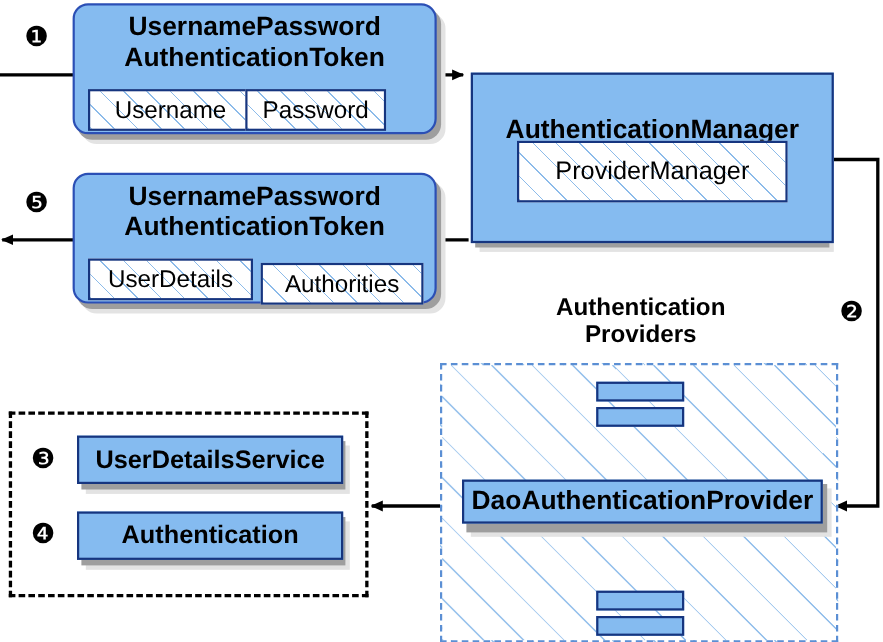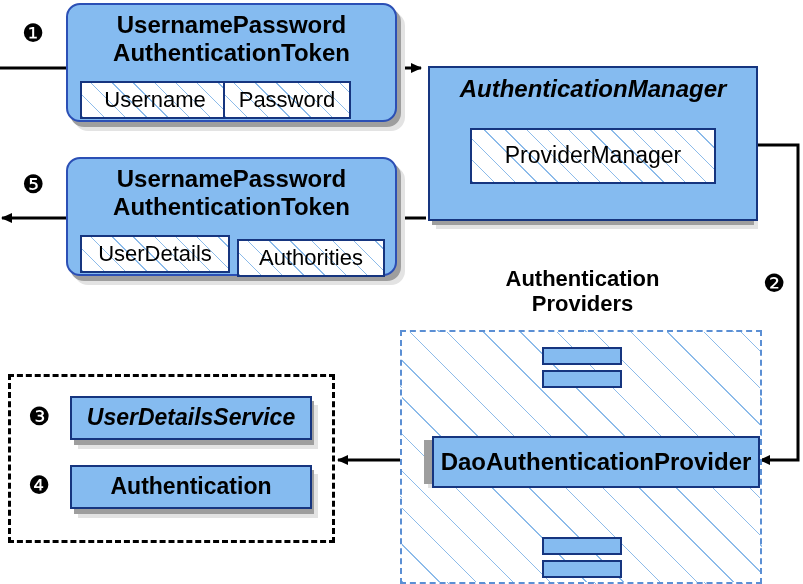--- a/index.html
+++ b/index.html
@@ -164,21 +164,21 @@
       <div>UsernamePassword</div>
       <div>AuthenticationToken</div>
     </div>
     <div class="abs hatch-white" style="left:12px; top:76px; width:150px; height:38px; font-size:22px;">Username</div>
     <div class="abs hatch-white" style="left:155px; top:76px; width:128px; height:38px; font-size:22px;text-align:center;">Password</div>
   </div>
 
   <div class="abs shadow-light" style="left:436px; top:74px; width:322px; height:155px;"></div>
   <div class="abs shadow-dark" style="left:432px; top:70px; width:322px; height:155px;"></div>
   <div class="abs blue-box" style="left:428px; top:66px; width:330px; height:155px; display:block;">
-    <div class="abs label" style="left:0; top:7px; width:100%; font-size:24px;font-style:italic;">AuthenticationManager</div>
+    <div class="abs label" style="left:0; top:36px; width:100%; font-size:24px;">AuthenticationManager</div>
     <div class="abs hatch-white" style="left:40px; top:60px; width:246px; height:56px; font-size:23px;">ProviderManager</div>
   </div>
 
   <div class="abs badge" style="left:22px; top:172px;">❺</div>
 
   <div class="abs shadow-light" style="left:74px; top:166px; width:331px; height:119px; border-radius:14px;"></div>
   <div class="abs shadow-dark" style="left:70px; top:162px; width:331px; height:119px; border-radius:14px;"></div>
   <div class="abs blue-box rounded" style="left:66px; top:157px; width:331px; height:119px;">
     <div class="abs" style="left:0; top:6px; width:100%; font-size:24px; line-height:1.15;">
       <div>UsernamePassword</div>
@@ -198,27 +198,27 @@
   <div class="abs hatch-dashed" style="left:400px; top:330px; width:362px; height:254px;"></div>
 
   <div class="abs blue-box" style="left:542px; top:347px; width:80px; height:18px;"></div>
   <div class="abs blue-box" style="left:542px; top:370px; width:80px; height:18px;"></div>
 
   <div class="abs blue-box" style="left:542px; top:537px; width:80px; height:18px;"></div>
   <div class="abs blue-box" style="left:542px; top:560px; width:80px; height:18px;"></div>
 
   <div class="abs shadow-light" style="left:428px; top:444px; width:328px; height:44px;"></div>
   <div class="abs shadow-dark" style="left:424px; top:440px; width:328px; height:44px;"></div>
-  <div class="abs blue-box" style="left:420px; top:436px; width:328px; height:52px; font-size:24px;margin-left:12px;">DaoAuthenticationProvider</div>
+  <div class="abs blue-box" style="left:420px; top:436px; width:328px; height:40px; font-size:24px;">DaoAuthenticationProvider</div>
 
   <div class="abs dashed-black" style="left:8px; top:374px; width:327px; height:169px;"></div>
 
   <div class="abs badge" style="left:28px; top:404px;">❸</div>
   <div class="abs shadow-light" style="left:78px; top:405px; width:240px; height:44px;"></div>
   <div class="abs shadow-dark" style="left:74px; top:401px; width:240px; height:44px;"></div>
-  <div class="abs blue-box" style="left:70px; top:396px; width:242px; height:44px; font-size:23px;font-style:italic;">UserDetailsService</div>
+  <div class="abs blue-box" style="left:70px; top:396px; width:242px; height:44px; font-size:23px;">UserDetailsService</div>
 
   <div class="abs badge" style="left:28px; top:473px;">❹</div>
   <div class="abs shadow-light" style="left:78px; top:474px; width:240px; height:44px;"></div>
   <div class="abs shadow-dark" style="left:74px; top:470px; width:240px; height:44px;"></div>
   <div class="abs blue-box" style="left:70px; top:465px; width:242px; height:44px; font-size:23px;">Authentication</div>
 
 </div>
 
 </body></html>

